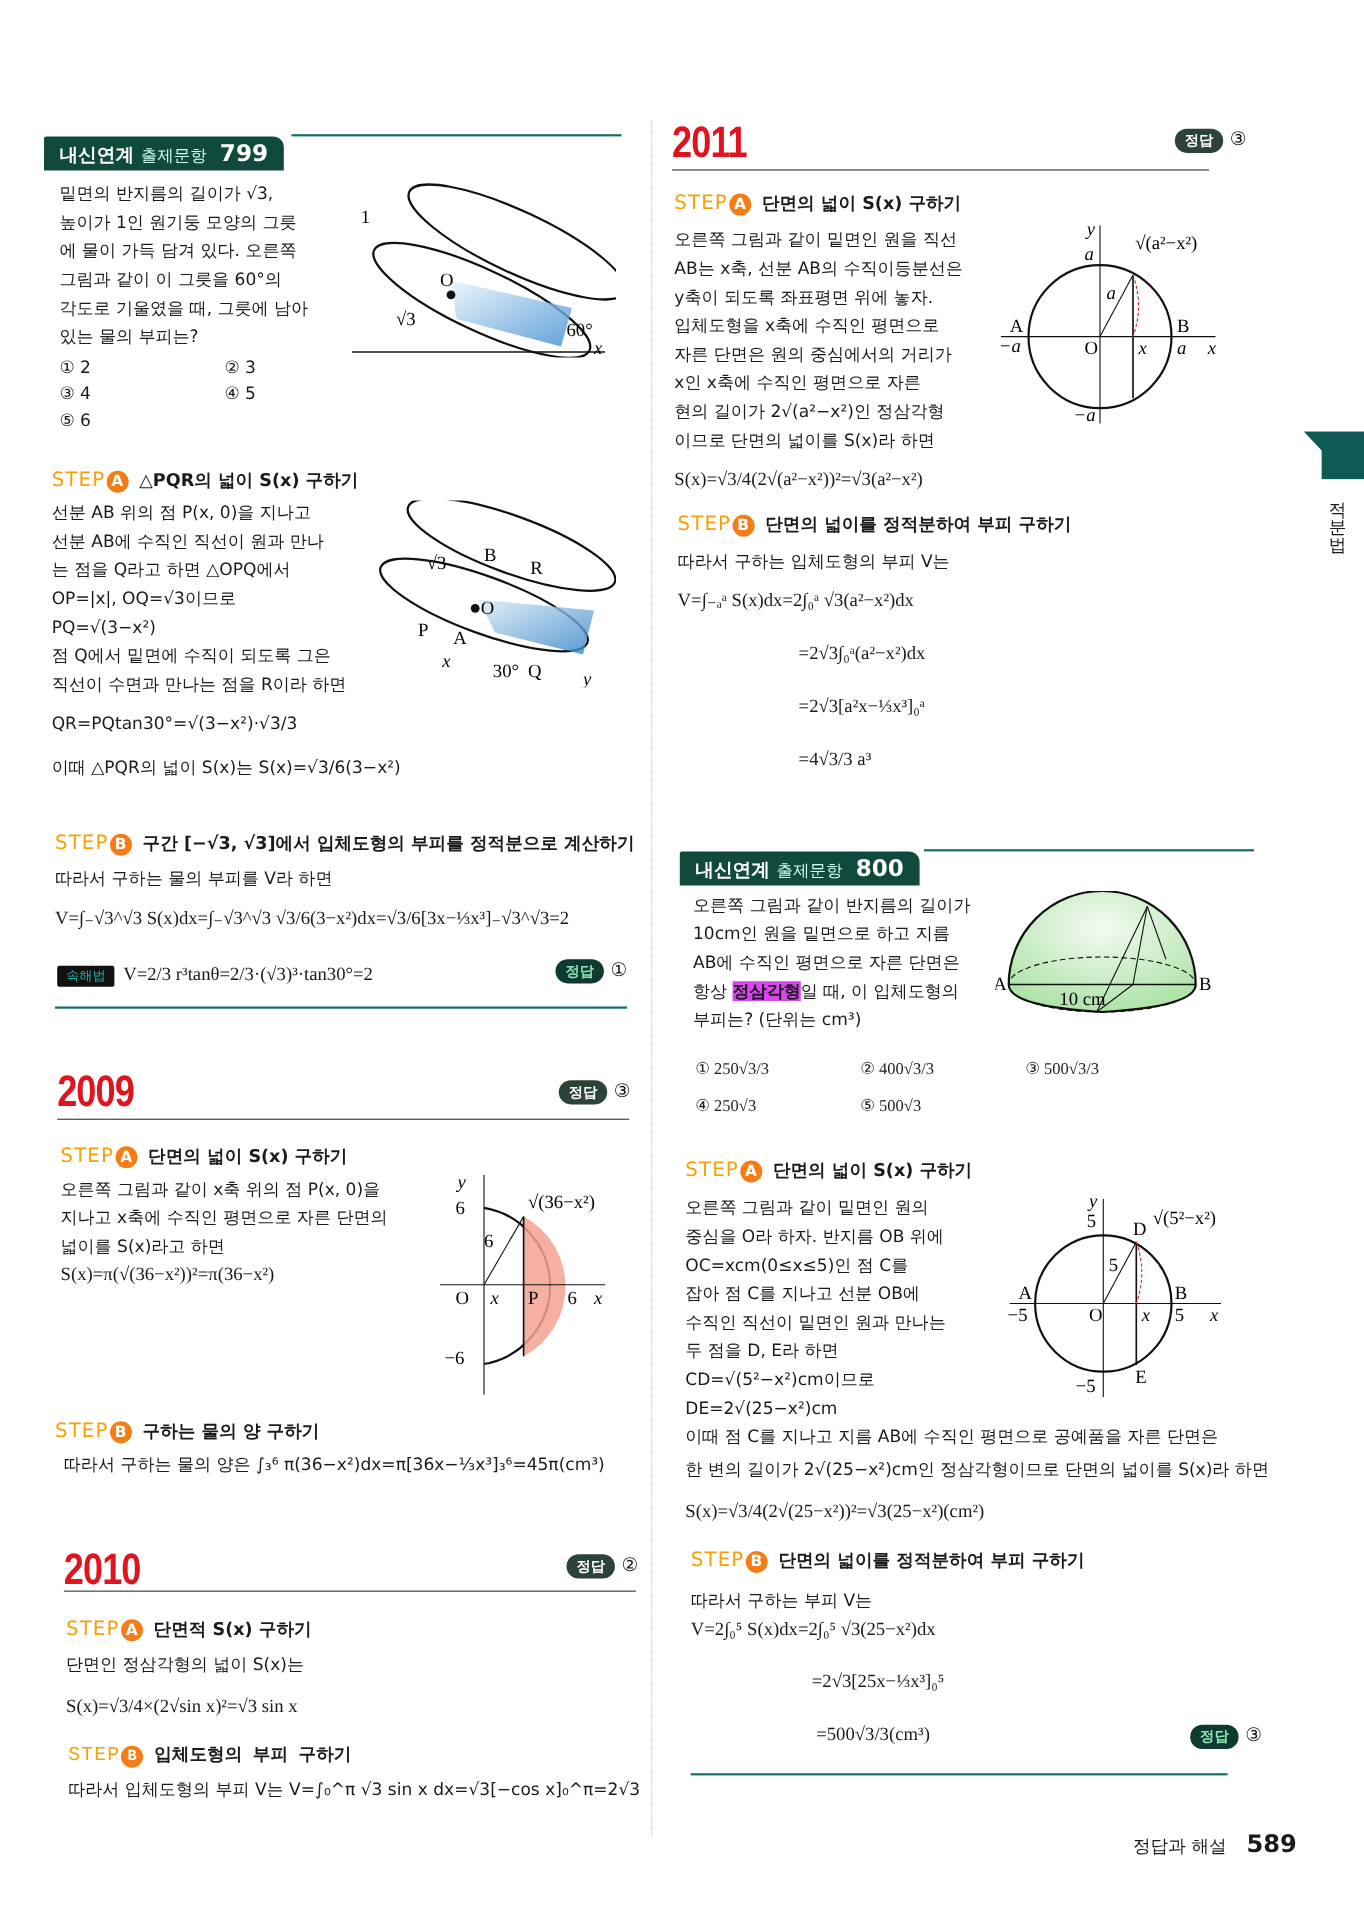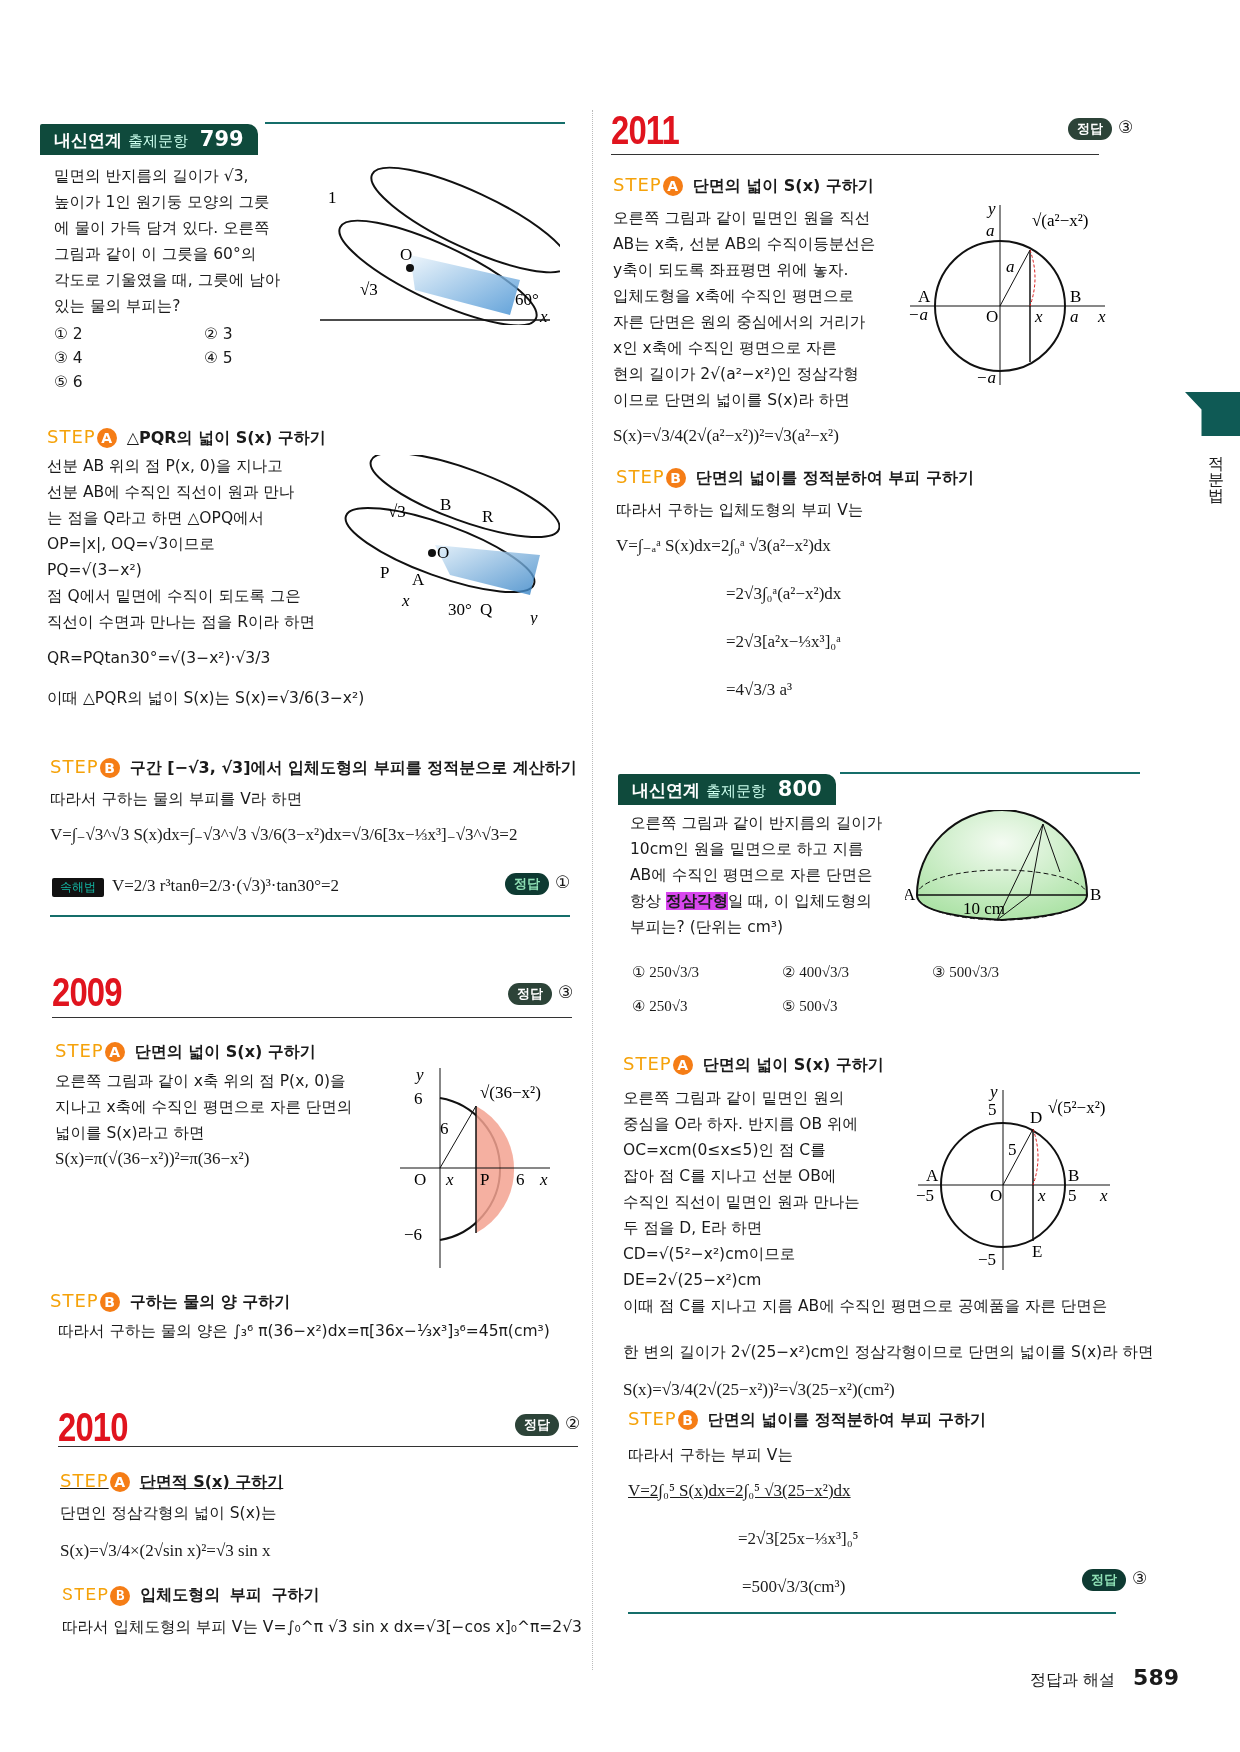--- a/index.html
+++ b/index.html
@@ -178,21 +178,21 @@
 </div>
 <div class="abs line" style="left:58px;top:1318px;">
   <div>따라서 구하는 물의 양은 ∫₃⁶ π(36−x²)dx=π[36x−⅓x³]₃⁶=45π(cm³)</div>
 </div>
 
 <div class="abs num-title" style="left:58px;top:1405px;">2010</div>
 <div class="abs" style="left:515px;top:1413px;">
   <span class="badge">정답</span><span class="ans">②</span>
 </div>
 <div class="rule" style="left:58px;top:1446px;width:520px;"></div>
-<div class="abs step" style="left:60px;top:1470px;text-decoration:underline;">
+<div class="abs step" style="left:60px;top:1470px;">
   <span class="lbl">STEP</span><span class="circ">A</span><span>단면적 S(x) 구하기</span>
 </div>
 <div class="abs line" style="left:60px;top:1500px;">
   <div>단면인 정삼각형의 넓이 S(x)는</div>
   <div class="math" style="margin-top:12px;">S(x)=√3/4×(2√sin x)²=√3 sin x</div>
 </div>
 <div class="abs step" style="left:62px;top:1585px;font-family:Liberation Mono, monospace;">
   <span class="lbl">STEP</span><span class="circ">B</span><span>입체도형의 부피 구하기</span>
 </div>
 <div class="abs line" style="left:62px;top:1614px;">
@@ -297,21 +297,21 @@
 <div class="abs line" style="left:623px;top:1085px;">
   <div>오른쪽 그림과 같이 밑면인 원의</div>
   <div>중심을 O라 하자. 반지름 OB 위에</div>
   <div>OC=xcm(0≤x≤5)인 점 C를</div>
   <div>잡아 점 C를 지나고 선분 OB에</div>
   <div>수직인 직선이 밑면인 원과 만나는</div>
   <div>두 점을 D, E라 하면</div>
   <div>CD=√(5²−x²)cm이므로</div>
   <div>DE=2√(25−x²)cm</div>
   <div>이때 점 C를 지나고 지름 AB에 수직인 평면으로 공예품을 자른 단면은</div>
-  <div style="margin-top:20px;">한 변의 길이가 2√(25−x²)cm인 정삼각형이므로 단면의 넓이를 S(x)라 하면</div>
+  <div style="margin-top:4px;">한 변의 길이가 2√(25−x²)cm인 정삼각형이므로 단면의 넓이를 S(x)라 하면</div>
   <div class="math" style="margin-top:12px;">S(x)=√3/4(2√(25−x²))²=√3(25−x²)(cm²)</div>
 </div>
 <svg class="abs" style="left:890px;top:1085px;" width="230" height="190">
   <circle cx="113" cy="100" r="62" fill="none" stroke="#111" stroke-width="2"></circle>
   <line x1="113" y1="5" x2="113" y2="185" stroke="#111"></line>
   <line x1="28" y1="100" x2="220" y2="100" stroke="#111"></line>
   <line x1="113" y1="100" x2="143" y2="44" stroke="#111"></line>
   <line x1="143" y1="44" x2="143" y2="156" stroke="#111" stroke-width="1.5"></line>
   <path d="M143 44 Q153 72 143 100" fill="none" stroke="#d22" stroke-dasharray="3 2"></path>
   <text x="100" y="12" class="math" font-style="italic">y</text>
@@ -327,21 +327,21 @@
   <text x="178" y="116" class="math">5</text>
   <text x="210" y="116" class="math" font-style="italic">x</text>
   <text x="88" y="180" class="math">−5</text>
   <text x="142" y="172" class="math">E</text>
 </svg>
 <div class="abs step" style="left:628px;top:1408px;">
   <span class="lbl">STEP</span><span class="circ">B</span><span>단면의 넓이를 정적분하여 부피 구하기</span>
 </div>
 <div class="abs line" style="left:628px;top:1442px;">
   <div>따라서 구하는 부피 V는</div>
-  <div class="math" style="margin-top:10px;text-decoration:underline;">V=2∫₀⁵ S(x)dx=2∫₀⁵ √3(25−x²)dx</div>
+  <div class="math" style="">V=2∫₀⁵ S(x)dx=2∫₀⁵ √3(25−x²)dx</div>
   <div class="math" style="margin-top:22px;margin-left:110px;">=2√3[25x−⅓x³]₀⁵</div>
   <div class="math" style="margin-top:22px;margin-left:114px;">=500√3/3(cm³)</div>
 </div>
 <div class="abs" style="left:1082px;top:1568px;">
   <span class="badge g">정답</span><span class="ans">③</span>
 </div>
 <div class="rule teal" style="left:628px;top:1612px;width:488px;"></div>
 
 <div class="footer">
   <span>정답과 해설</span><span class="pg">589</span>

